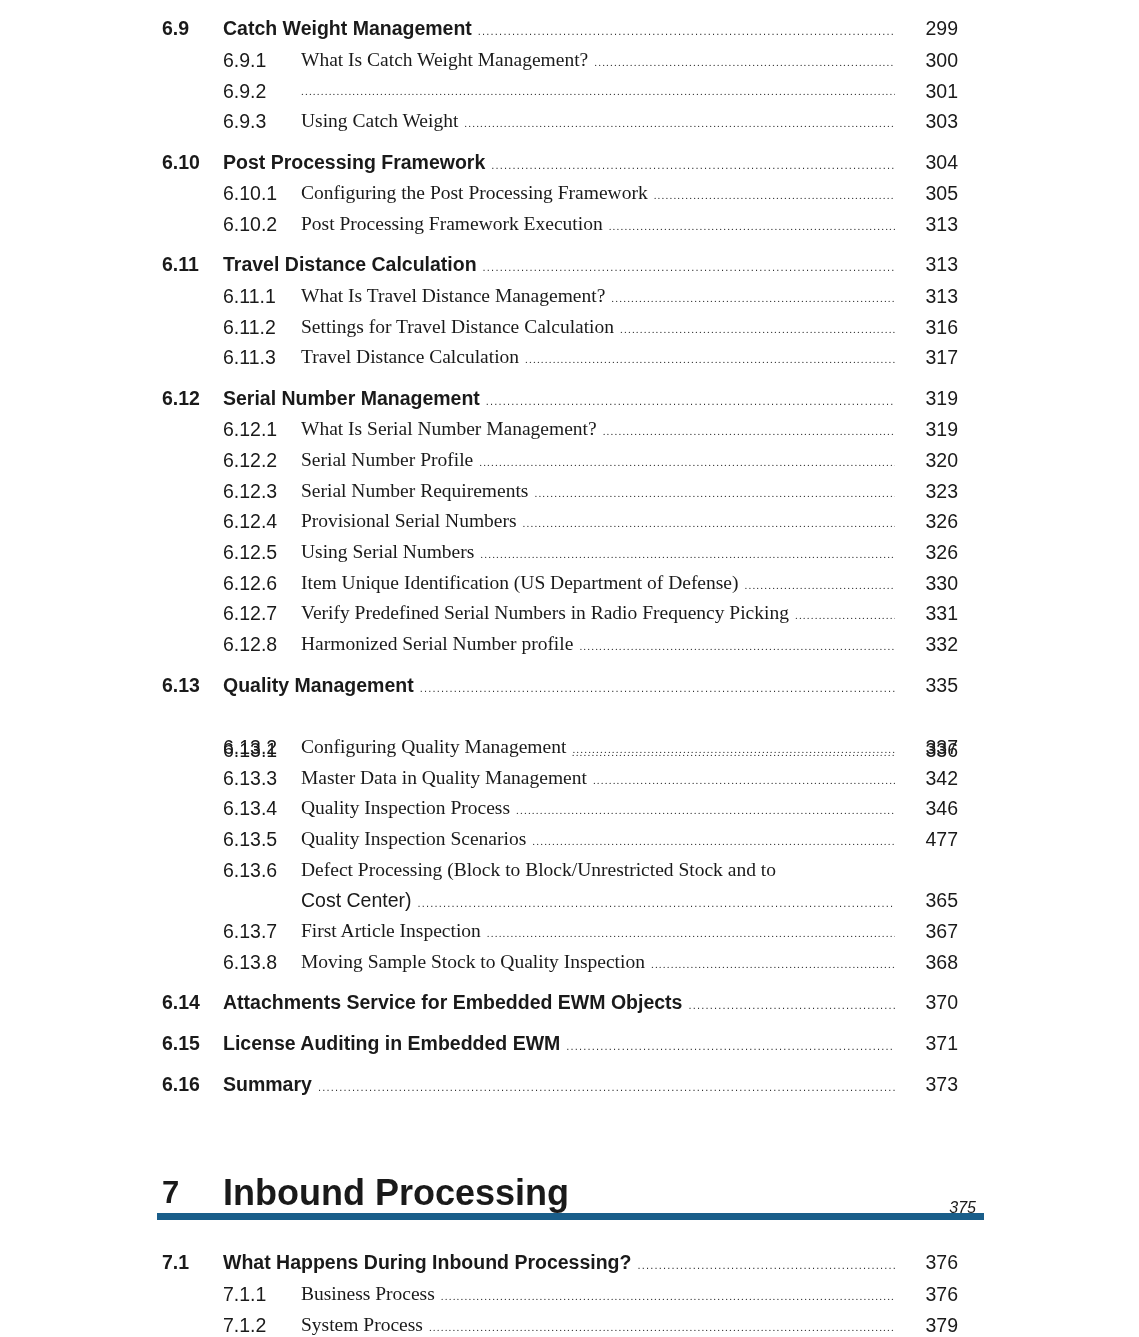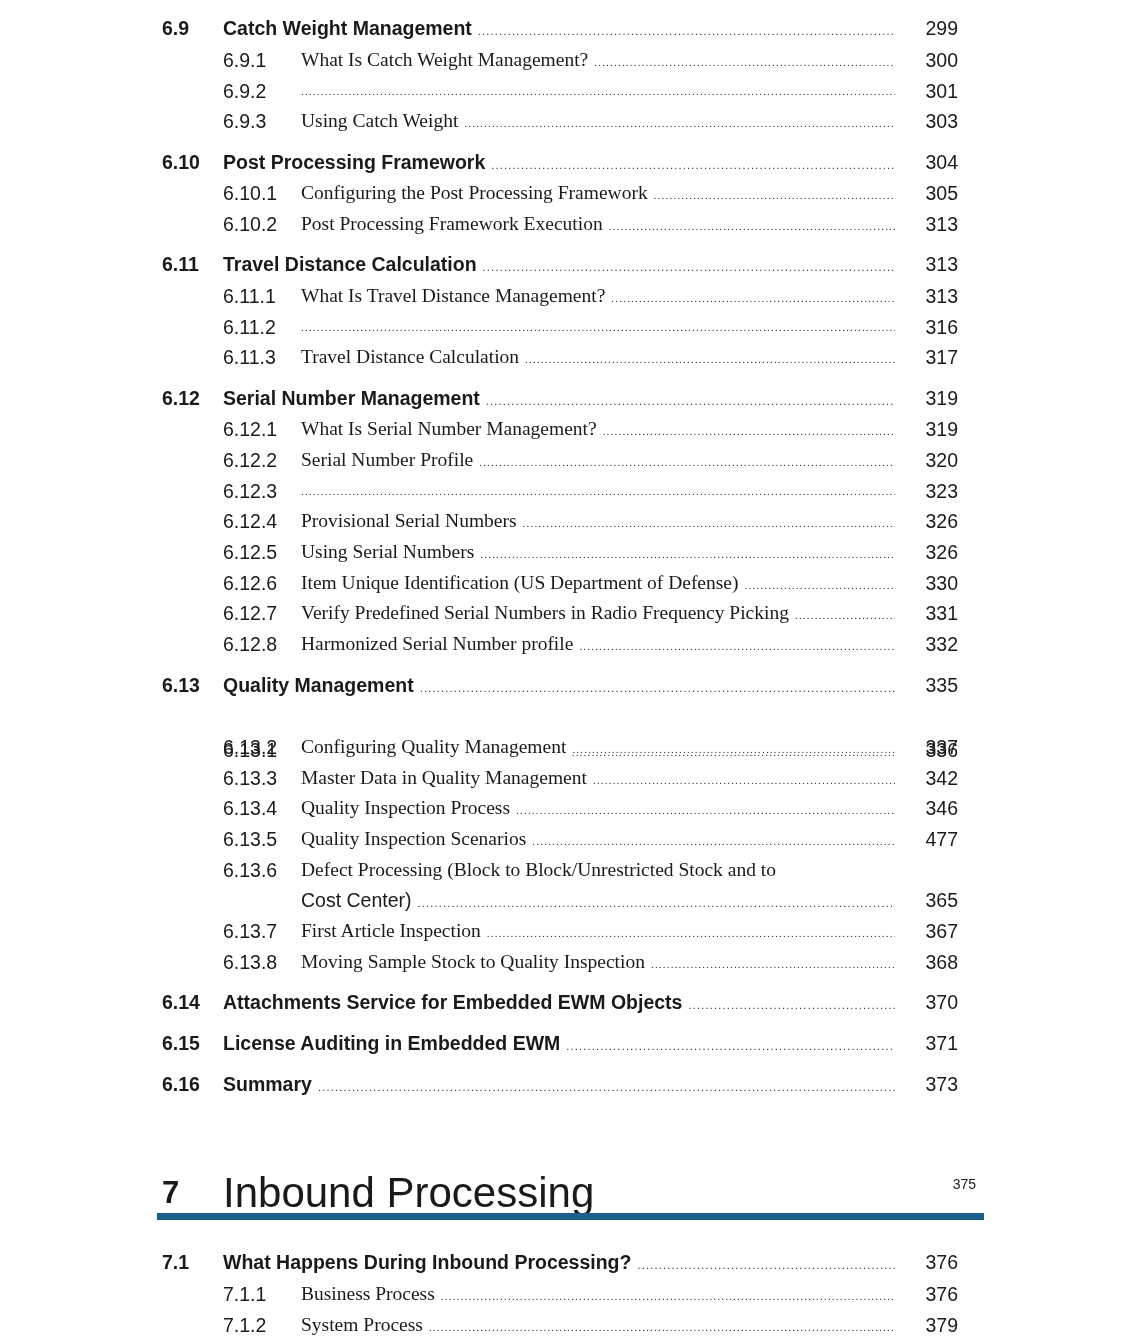--- a/index.html
+++ b/index.html
@@ -35,25 +35,25 @@
 
   .chapter {
     position: absolute; left: 157px; width: 827px; top: 1170px; height: 50px;
   }
   .chapter .ch-num {
     position: absolute; left: 5px; top: 4px;
     font-size: 31px; font-weight: bold; line-height: 38px;
   }
   .chapter .ch-title {
     position: absolute; left: 66px; top: 4px;
-    font-size: 42px; font-weight: normal; line-height: 38px;
+    font-size: 36px; font-weight: bold; line-height: 38px;
   }
   .chapter .ch-page {
-    position: absolute; right: 8px; top: 0;
-    font-size: 14px; line-height: 28px;
+    position: absolute; right: 8px; top: 24px;
+    font-size: 16px; line-height: 28px; font-style: italic;
   }
   .chapter .ch-bar {
     position: absolute; left: 0; right: 0; top: 43px; height: 7px;
     background: #1a5e8a;
   }
 </style>
 </head>
 <body>
 
 <div class="toc">
@@ -127,20 +127,21 @@
     <span class="num">6.11.1</span>
     <span class="title">
         <span class="txt">What Is Travel Distance Management?</span>
         <span class="dots">................................................................................................................................................................................................................................</span>
       </span>
     <span class="page">313</span>
   </div>
   <div class="row sub" style="top:313px">
     <span class="num">6.11.2</span>
     <span class="title">
+        <span class="txt">Settings for Travel Distance Calculation</span>
         <span class="dots">................................................................................................................................................................................................................................</span>
       </span>
     <span class="page">316</span>
   </div>
   <div class="row sub" style="top:343px">
     <span class="num">6.11.3</span>
     <span class="title">
         <span class="txt">Travel Distance Calculation</span>
         <span class="dots">................................................................................................................................................................................................................................</span>
       </span>
@@ -167,20 +168,21 @@
     <span class="num">6.12.2</span>
     <span class="title">
         <span class="txt">Serial Number Profile</span>
         <span class="dots">................................................................................................................................................................................................................................</span>
       </span>
     <span class="page">320</span>
   </div>
   <div class="row sub" style="top:477px">
     <span class="num">6.12.3</span>
     <span class="title">
+        <span class="txt">Serial Number Requirements</span>
         <span class="dots">................................................................................................................................................................................................................................</span>
       </span>
     <span class="page">323</span>
   </div>
   <div class="row sub" style="top:507px">
     <span class="num">6.12.4</span>
     <span class="title">
         <span class="txt">Provisional Serial Numbers</span>
         <span class="dots">................................................................................................................................................................................................................................</span>
       </span>

